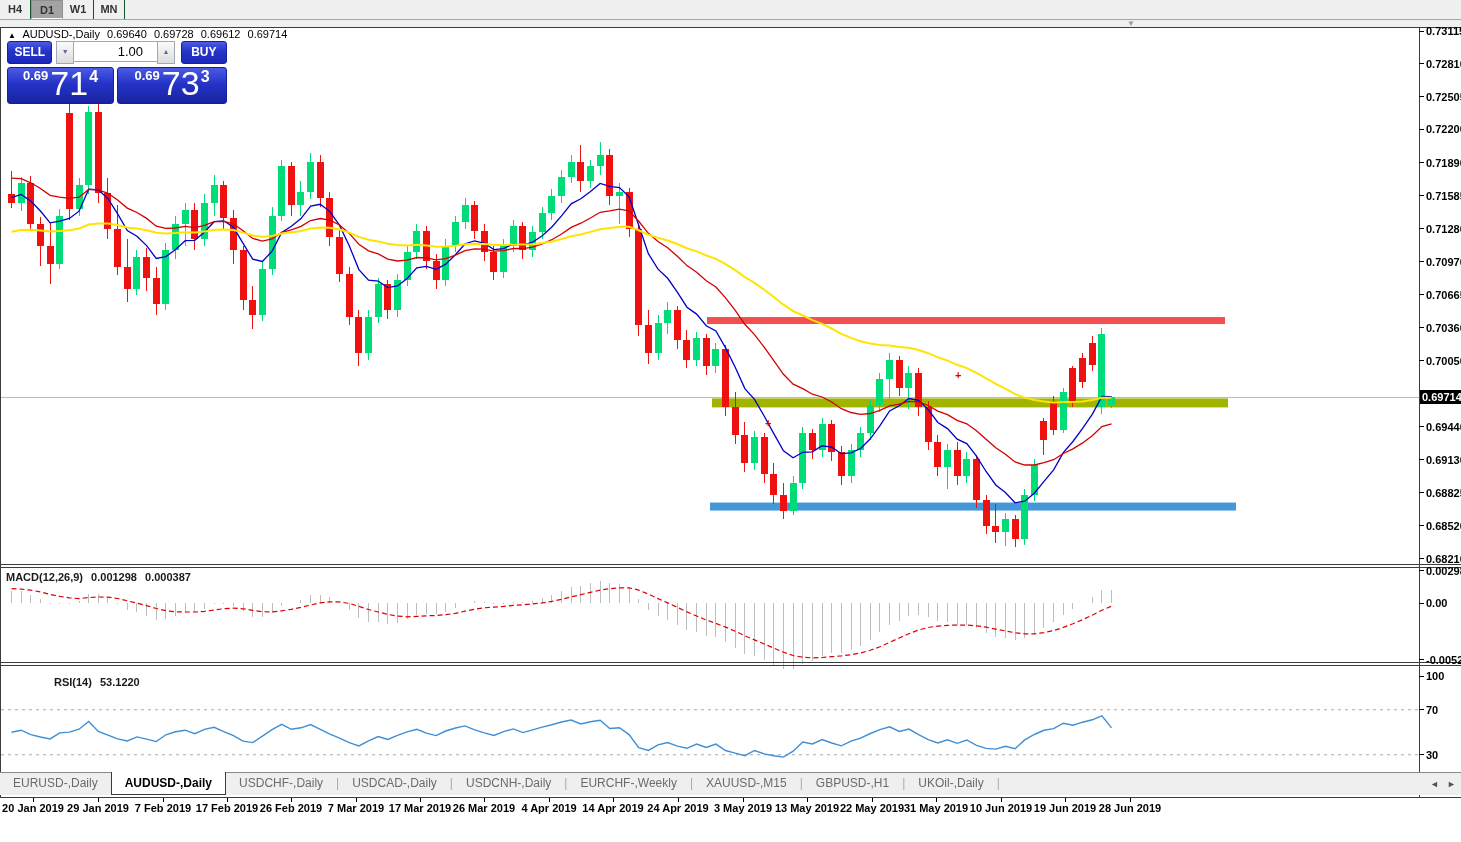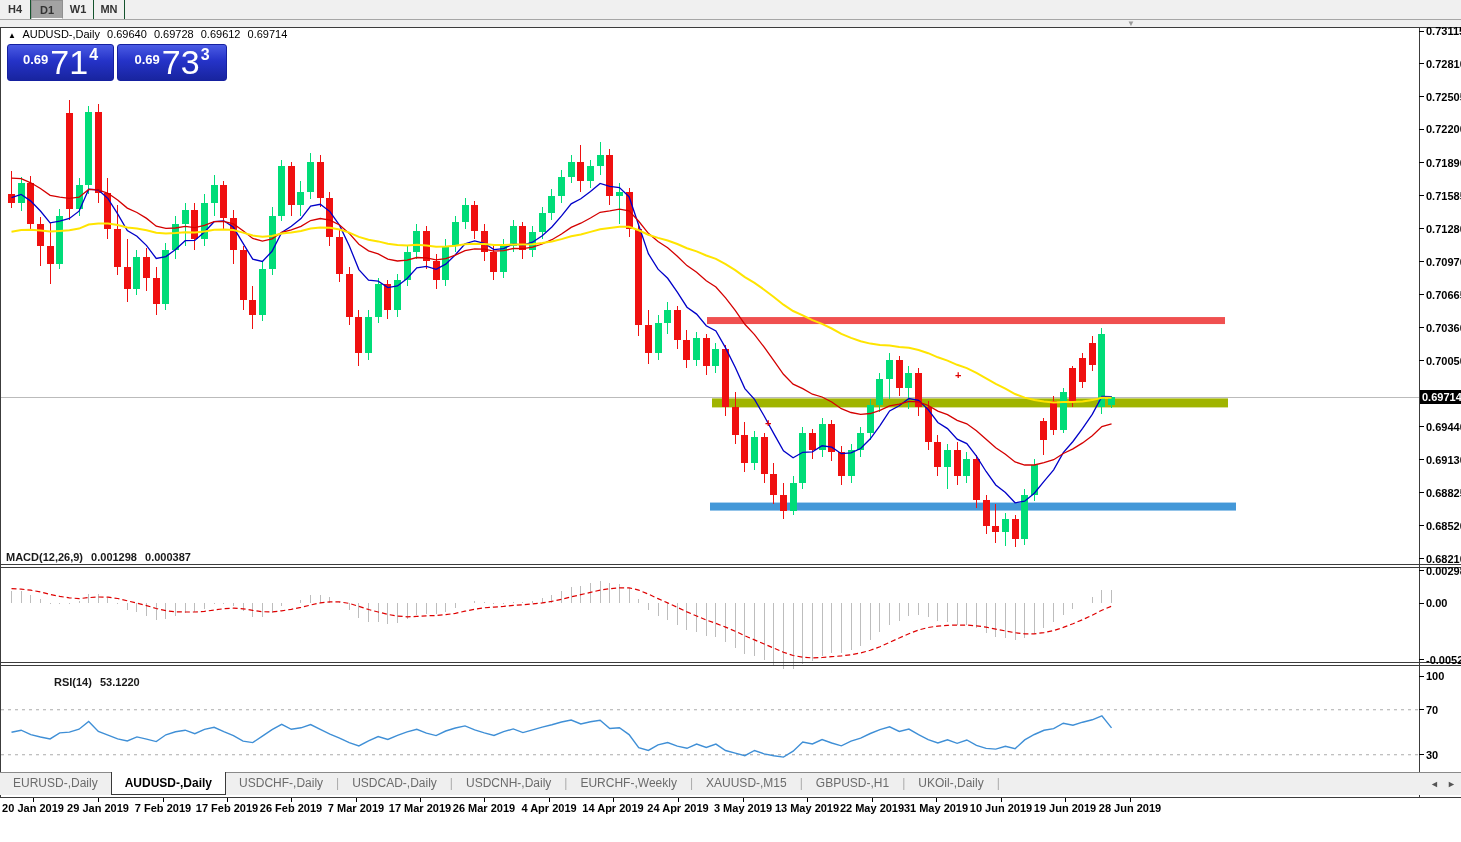--- a/index.html
+++ b/index.html
@@ -22,29 +22,29 @@
     border-radius:3px;color:#fff;font-size:12px;font-weight:700;text-align:center;line-height:21px;cursor:pointer;}
   .tp-sell{width:50px;}
   .tp-buy{width:51px;margin-left:6px;}
   .tp-spin{width:18px;height:21px;background:linear-gradient(#FAFAFA,#DCDCDC);border:1px solid #9FA8B8;
     font-size:7px;color:#5A6B98;text-align:center;line-height:20px;cursor:pointer;}
   .tp-vol{width:69px;height:19px;border:1px solid #9FA8B8;border-left:none;border-right:none;
     font-size:13px;text-align:right;padding:0 14px 0 0;outline:none;font-family:inherit;}
   .tp-spin-down{margin-left:4px;}
   .tp-row2{display:flex;margin-top:3px;height:37px;}
   .tp-price{background:linear-gradient(#4A5BE4,#2533C8 45%,#18249F);border:1px solid #1520A0;border-radius:3px;
-    color:#fff;display:flex;align-items:center;justify-content:center;padding-bottom:2px;cursor:pointer;}
+    color:#fff;display:flex;align-items:flex-start;justify-content:center;padding-bottom:2px;cursor:pointer;}
   .tp-price .pfx{font-size:13px;font-weight:700;margin:0 2px 4px 0;}
   .tp-price .big{font-size:34px;font-weight:400;line-height:30px;}
   .tp-price .sup{font-size:16px;font-weight:700;margin:0 0 14px 1px;}
   .tp-price-sell{width:107px;}
   .tp-price-buy{width:110px;margin-left:3px;}
   .ind-label{position:absolute;font-size:11px;font-weight:700;color:#1a1a1a;white-space:nowrap;}
   .ind-label span{margin-right:5px;}
-  #macd-label{left:6px;top:551px;}
+  #macd-label{left:6px;top:571px;}
   #rsi-label{left:6px;top:676px;padding-left:48px;}
   .price-tag{position:absolute;left:1420px;top:390px;width:41px;height:14px;background:#000;color:#fff;
     font-size:11px;font-weight:700;line-height:14px;padding-left:2px;}
   
   .tab-bar{position:absolute;left:0;top:772px;width:1461px;height:22px;background:#EFEFEF;
     border-top:1px solid #8A8A8A;display:flex;align-items:stretch;font-size:12px;color:#6B6B6B;text-align:right;}
   .tab{padding:0 13px;line-height:21px;white-space:nowrap;cursor:pointer;}
   .tab.active{background:#FFFFFF;color:#000;font-weight:700;border:1px solid #3A3A3A;border-top:none;
     margin-top:-1px;line-height:22px;}
   .tab-sep{line-height:21px;color:#ABABAB;}
@@ -520,20 +520,27 @@
   <span>AUDUSD-,Daily</span>
   <span>0.69640</span>
   <span>0.69728</span>
   <span>0.69612</span>
   <span>0.69714</span>
 </div>
 
 <div class="shift-marker">▼</div>
 
 <div class="trade-panel">
+  <div class="tp-row1">
+    <div class="tp-btn tp-sell">SELL</div>
+    <div class="tp-spin tp-spin-down">▼</div>
+    <input class="tp-vol" readonly="" value="1.00" style="">
+    <div class="tp-spin">▲</div>
+    <div class="tp-btn tp-buy">BUY</div>
+  </div>
   <div class="tp-row2">
     <div class="tp-price tp-price-sell">
       <span class="pfx">0.69</span>
       <span class="big">71</span>
       <span class="sup">4</span>
     </div>
     <div class="tp-price tp-price-buy">
       <span class="pfx">0.69</span>
       <span class="big">73</span>
       <span class="sup">3</span>

